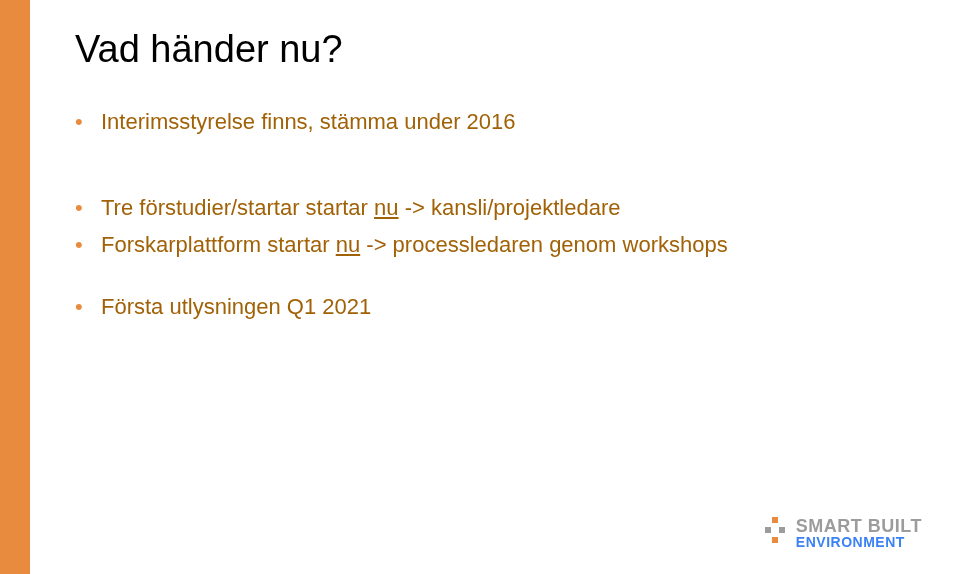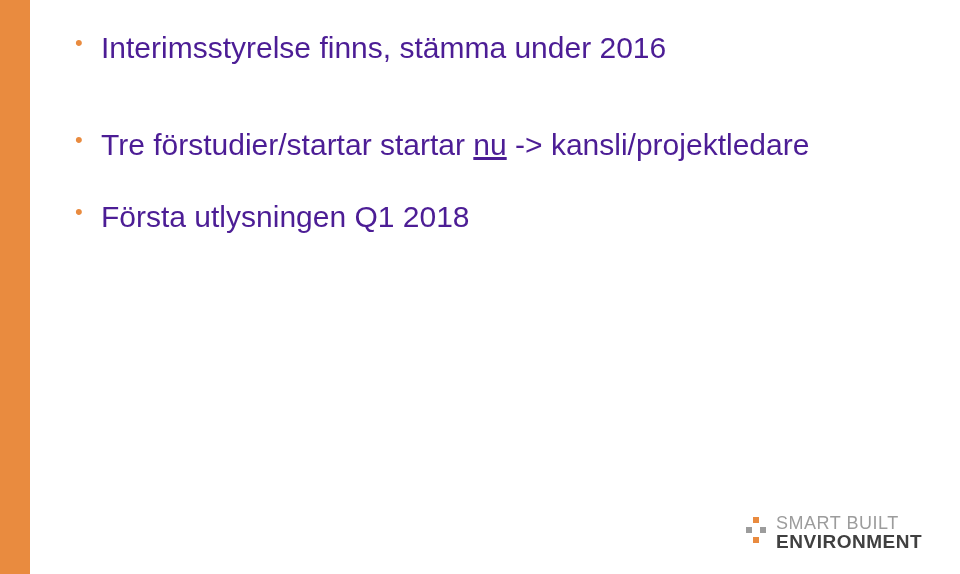--- a/index.html
+++ b/index.html
@@ -25,22 +25,22 @@
     right: 60px;
   }
   .title {
     font-size: 38px;
     font-weight: 400;
     color: #000;
     margin-bottom: 36px;
   }
   ul.bullets {
     list-style: none;
-    font-size: 30px;
-    color: #4c1d95;
+    font-size: 22px;
+    color: #a16207;
     line-height: 1.35;
   }
   ul.bullets > li {
     position: relative;
     padding-left: 26px;
     margin-bottom: 8px;
   }
   ul.bullets > li::before {
     content: "•";
     position: absolute;
@@ -53,53 +53,57 @@
   .gap { height: 24px; }
   .logo {
     position: absolute;
     right: 38px;
     bottom: 22px;
     text-align: left;
     line-height: 1;
   }
   .logo-top {
     font-size: 18px;
-    font-weight: 400;
+    font-weight: 700;
     color: #9c9c9c;
     letter-spacing: 0.5px;
   }
   .logo-bottom {
-    font-size: 19px;
+    font-size: 14px;
     font-weight: 700;
-    color: #404040;
+    color: #3b82f6;
     letter-spacing: 0.5px;
   }
   .logo-icon {
     display: inline-block;
     vertical-align: middle;
   }
   .underline { text-decoration: underline; margin-top: 46px; }
 </style>
 <style>ul.bullets > li.gap::before{content:none;}</style></head>
 <body>
 
 <div class="slide">
   <div class="left-bar"></div>
 
   <div class="content">
+    <h1 class="title">Vad händer nu?</h1>
 
     <ul class="bullets">
       <li><span>Interimsstyrelse finns, stämma under 2016</span></li>
       <li class="gap" style="padding: 0px; margin: 0px; height: 24px; list-style: none;"></li>
       <li class="gap" style="padding: 0px; margin: 0px; height: 24px; list-style: none;"></li>
       <li>
         <span>Tre förstudier/startar startar </span><span class="underline">nu</span><span> -&gt; kansli/projektledare</span>
       </li>
+      <li>
+        <span>Forskarplattform startar </span><span class="underline">nu</span><span> -&gt; processledaren genom workshops</span>
+      </li>
       <li class="gap" style="padding: 0px; margin: 0px; height: 24px; list-style: none;"></li>
-      <li><span>Första utlysningen Q1 2018</span></li>
+      <li><span>Första utlysningen Q1 2021</span></li>
     </ul>
   </div>
 
   <div class="logo">
     <span class="logo-icon">
       <svg width="24" height="36" viewBox="0 0 24 36">
         <rect x="9" y="4" width="6" height="6" fill="#e98b3f"></rect>
         <rect x="2" y="14" width="6" height="6" fill="#9c9c9c"></rect>
         <rect x="16" y="14" width="6" height="6" fill="#9c9c9c"></rect>
         <rect x="9" y="24" width="6" height="6" fill="#e98b3f"></rect>

